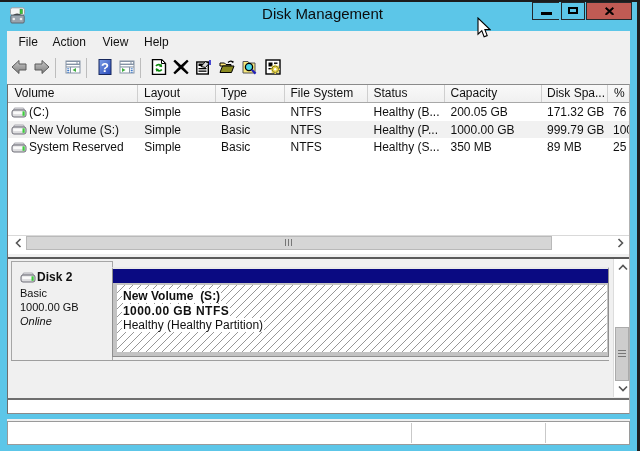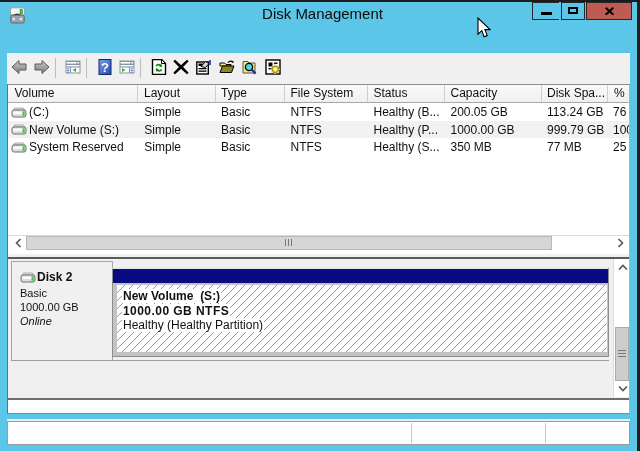--- a/index.html
+++ b/index.html
@@ -60,20 +60,26 @@
 
   <div class="btn" id="bmin"></div>
   <div class="btn" id="bmax"></div>
   <div class="btn" id="bclose"></div>
   <div class="abs" style="left:541px;top:11.5px;width:10.5px;height:3.2px;background:#000;"></div>
   <div class="abs" style="left:567.8px;top:6.5px;width:6.5px;height:3.5px;border:2.2px solid #000;"></div>
   <svg class="abs" style="left:605px;top:6.5px" width="9" height="8.5" viewBox="0 0 9 8.5">
     <path d="M1.3 0.4 L4.5 3.1 L7.7 0.4 L8.7 1.4 L5.6 4.2 L8.7 7.1 L7.7 8.1 L4.5 5.3 L1.3 8.1 L0.3 7.1 L3.4 4.2 L0.3 1.4 Z" fill="#000" stroke="#000" stroke-width="0.7"></path>
   </svg>
 
+  <div id="menubar">
+    <span class="mi" style="left:11.5px">File</span>
+    <span class="mi" style="left:45.5px">Action</span>
+    <span class="mi" style="left:95.5px">View</span>
+    <span class="mi" style="left:137px">Help</span>
+  </div>
 
   <div id="toolbar">
     <svg class="ticon" style="left:4px" viewBox="0 0 16 16">
       <defs>
           <linearGradient id="gar" x1="0" y1="0" x2="0" y2="1">
             <stop offset="0" stop-color="#c8c8c8"></stop>
             <stop offset="1" stop-color="#7e7e7e"></stop>
           </linearGradient>
         </defs>
       <path d="M1 8 L8 1.5 L8 5 L15 5 L15 11 L8 11 L8 14.5 Z" fill="url(#gar)" stroke="#5a5a5a"></path>
@@ -194,21 +200,21 @@
         <rect x="1" y="3" width="14" height="7" rx="2" fill="#dcdcde" stroke="#6f6f78"></rect>
         <rect x="2.2" y="4.5" width="11.5" height="2.6" fill="#fafafa"></rect>
         <rect x="11.5" y="4.3" width="2.2" height="4.5" fill="#3dcc3d"></rect>
       </svg>
       <span class="cell" style="left:21px">(C:)</span>
       <span class="cell" style="left:136.3px">Simple</span>
       <span class="cell" style="left:213px">Basic</span>
       <span class="cell" style="left:282.5px">NTFS</span>
       <span class="cell" style="left:365.5px">Healthy (B...</span>
       <span class="cell" style="left:442.5px">200.05 GB</span>
-      <span class="cell" style="left:539px">113.24 GB</span>
+      <span class="cell" style="left:539px">171.32 GB</span>
       <span class="cell" style="left:605px">76 %</span>
     </div>
     <div class="row" style="top:36.2px;background:#f1f1f1;">
       <svg class="abs" style="left:2.5px;top:3.5px" width="16" height="11" viewBox="0 0 16 11">
         <path d="M3.5 1 L12.5 1 L13.5 3 L2.5 3 Z" fill="#e8e8ea" stroke="#9a9aa2" stroke-width="0.8"></path>
         <rect x="1" y="3" width="14" height="7" rx="2" fill="#dcdcde" stroke="#6f6f78"></rect>
         <rect x="2.2" y="4.5" width="11.5" height="2.6" fill="#fafafa"></rect>
         <rect x="11.5" y="4.3" width="2.2" height="4.5" fill="#3dcc3d"></rect>
       </svg>
       <span class="cell" style="left:21px">New Volume (S:)</span>
@@ -226,21 +232,21 @@
         <rect x="1" y="3" width="14" height="7" rx="2" fill="#dcdcde" stroke="#6f6f78"></rect>
         <rect x="2.2" y="4.5" width="11.5" height="2.6" fill="#fafafa"></rect>
         <rect x="11.5" y="4.3" width="2.2" height="4.5" fill="#3dcc3d"></rect>
       </svg>
       <span class="cell" style="left:21px">System Reserved</span>
       <span class="cell" style="left:136.3px">Simple</span>
       <span class="cell" style="left:213px">Basic</span>
       <span class="cell" style="left:282.5px">NTFS</span>
       <span class="cell" style="left:365.5px">Healthy (S...</span>
       <span class="cell" style="left:442.5px">350 MB</span>
-      <span class="cell" style="left:539px">77 MB</span>
+      <span class="cell" style="left:539px">89 MB</span>
       <span class="cell" style="left:605px">25 %</span>
     </div>
     <div id="hscroll">
       <svg class="abs" style="left:5.5px;top:2.5px" width="9" height="10" viewBox="0 0 9 10">
           <path d="M6.5 1 L2.5 5 L6.5 9" fill="none" stroke="#555" stroke-width="1.6"></path>
         </svg>
       <div class="abs" style="left:17.5px;top:0.5px;width:526px;height:13.5px;background:#d6d6d6;border:1px solid #b9b9b9;box-sizing:border-box;"></div>
       <div class="abs" style="left:277px;top:3.5px;width:1.4px;height:7px;background:#777;"></div>
       <div class="abs" style="left:280px;top:3.5px;width:1.4px;height:7px;background:#777;"></div>
       <div class="abs" style="left:283px;top:3.5px;width:1.4px;height:7px;background:#777;"></div>

